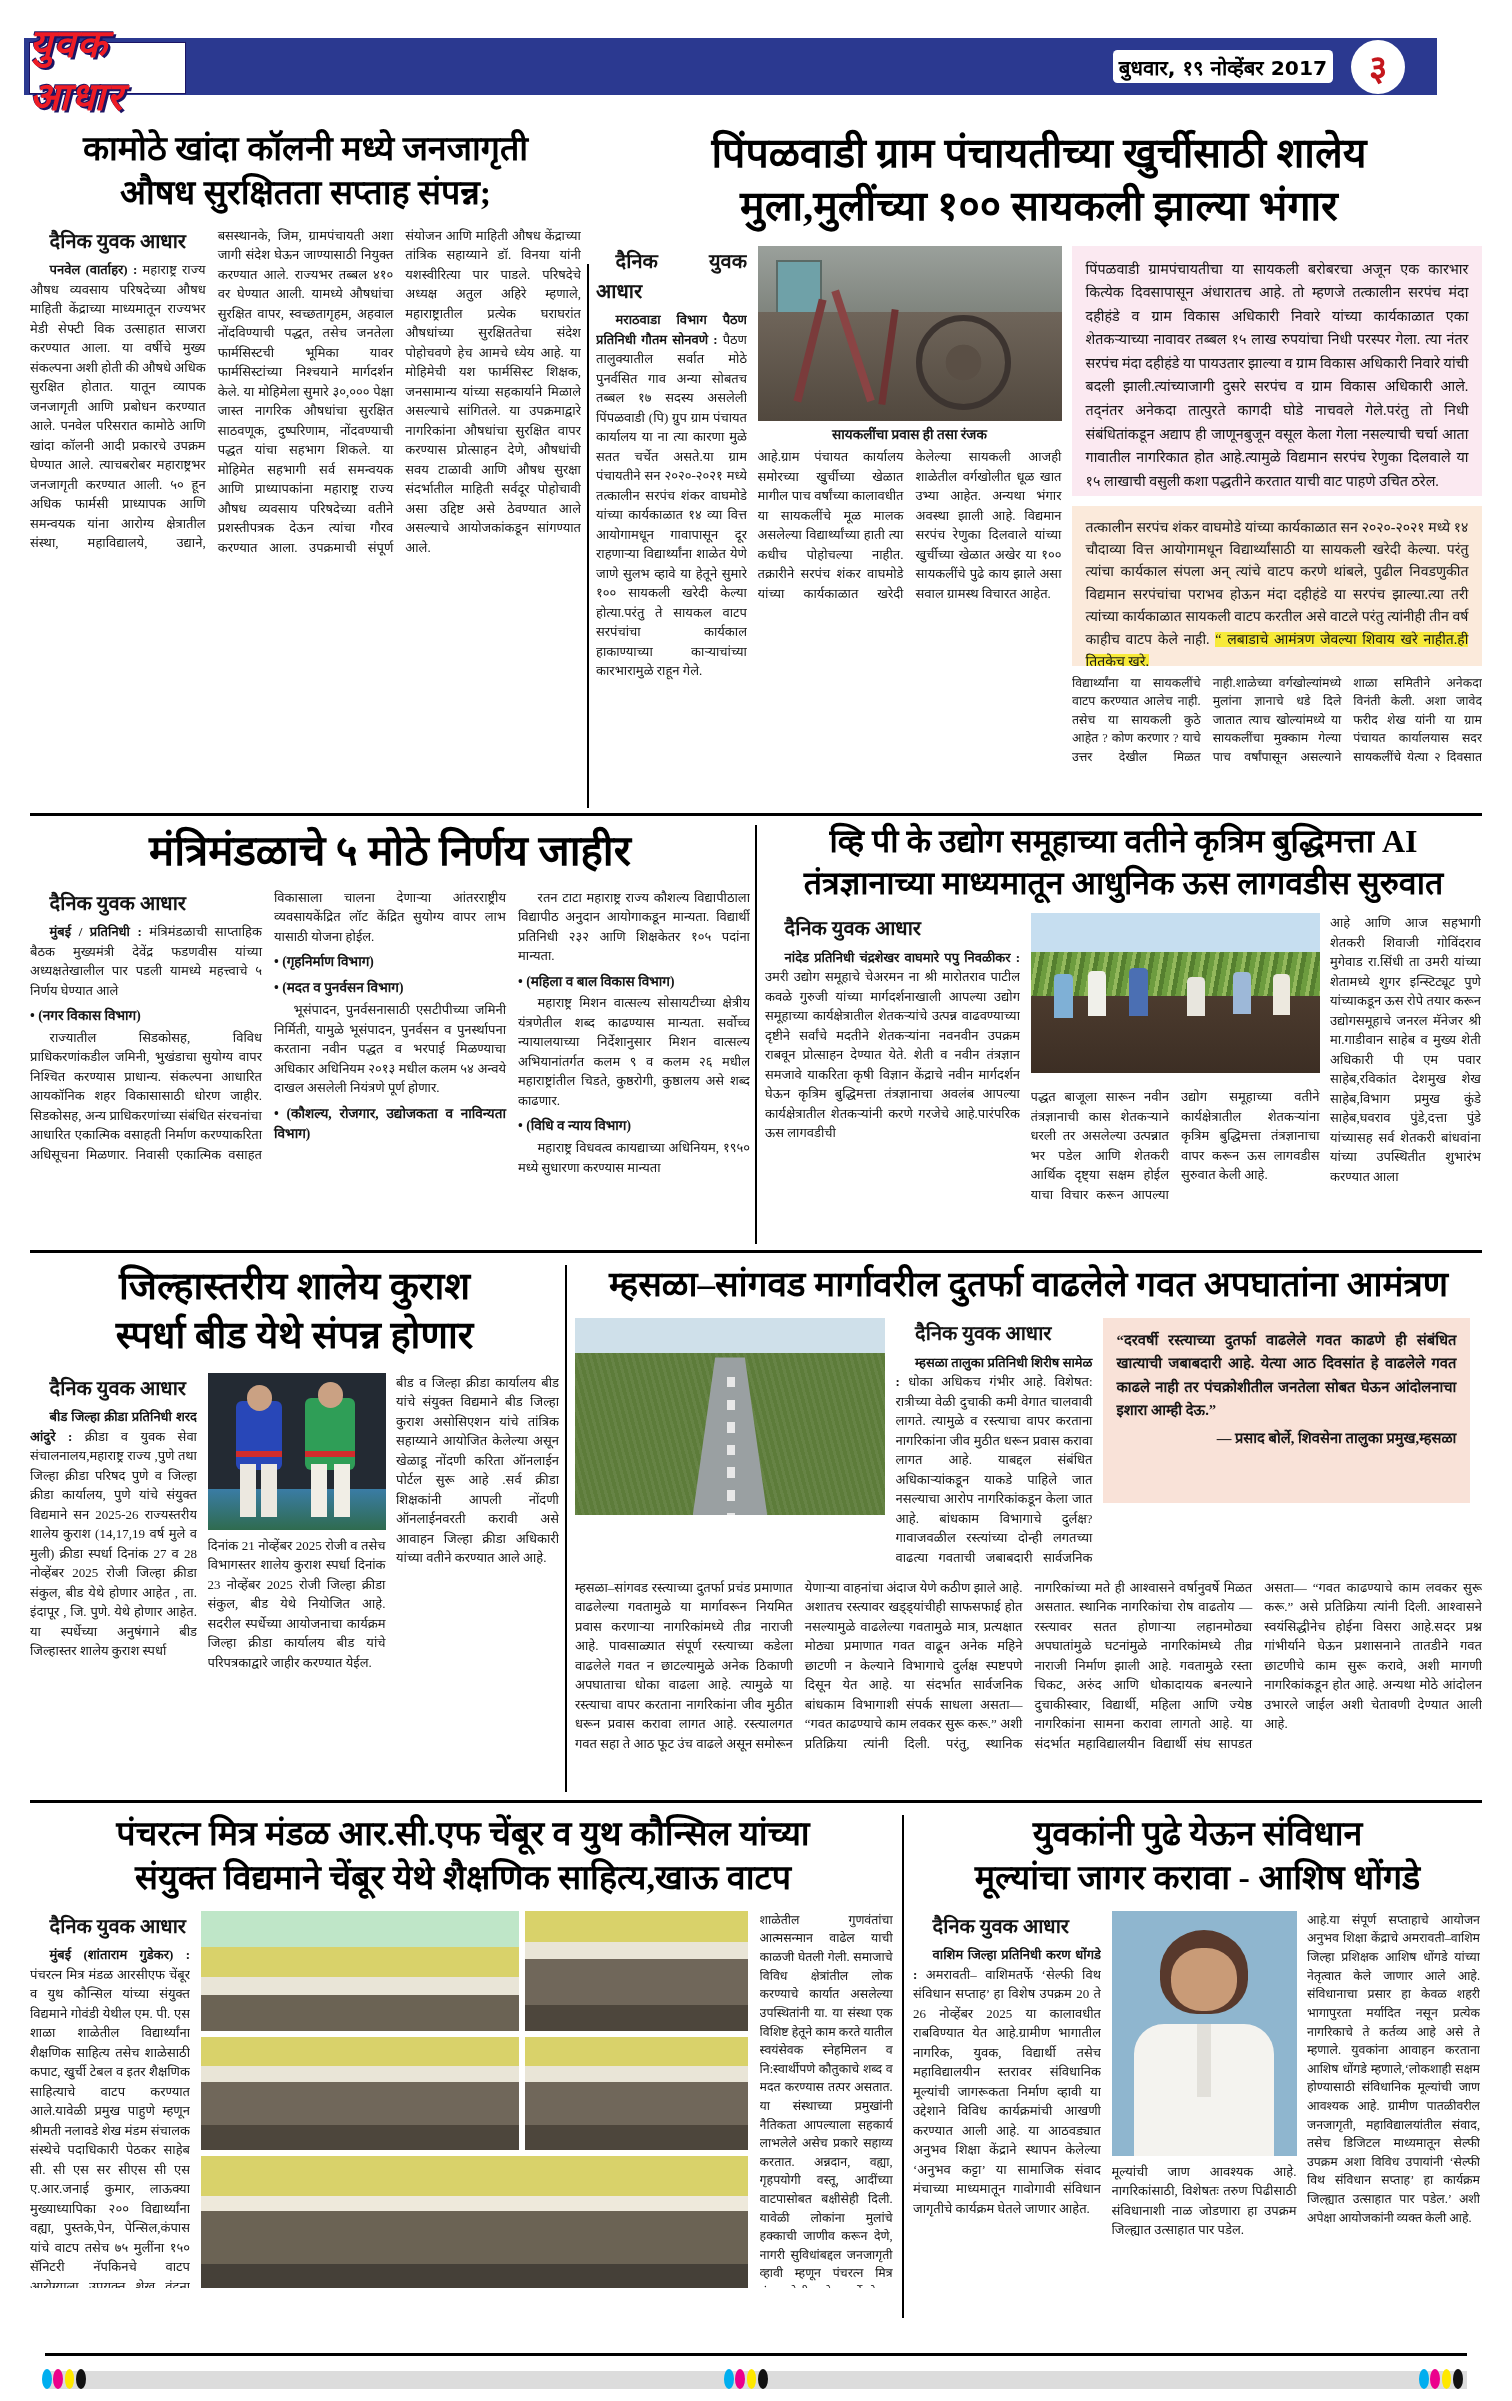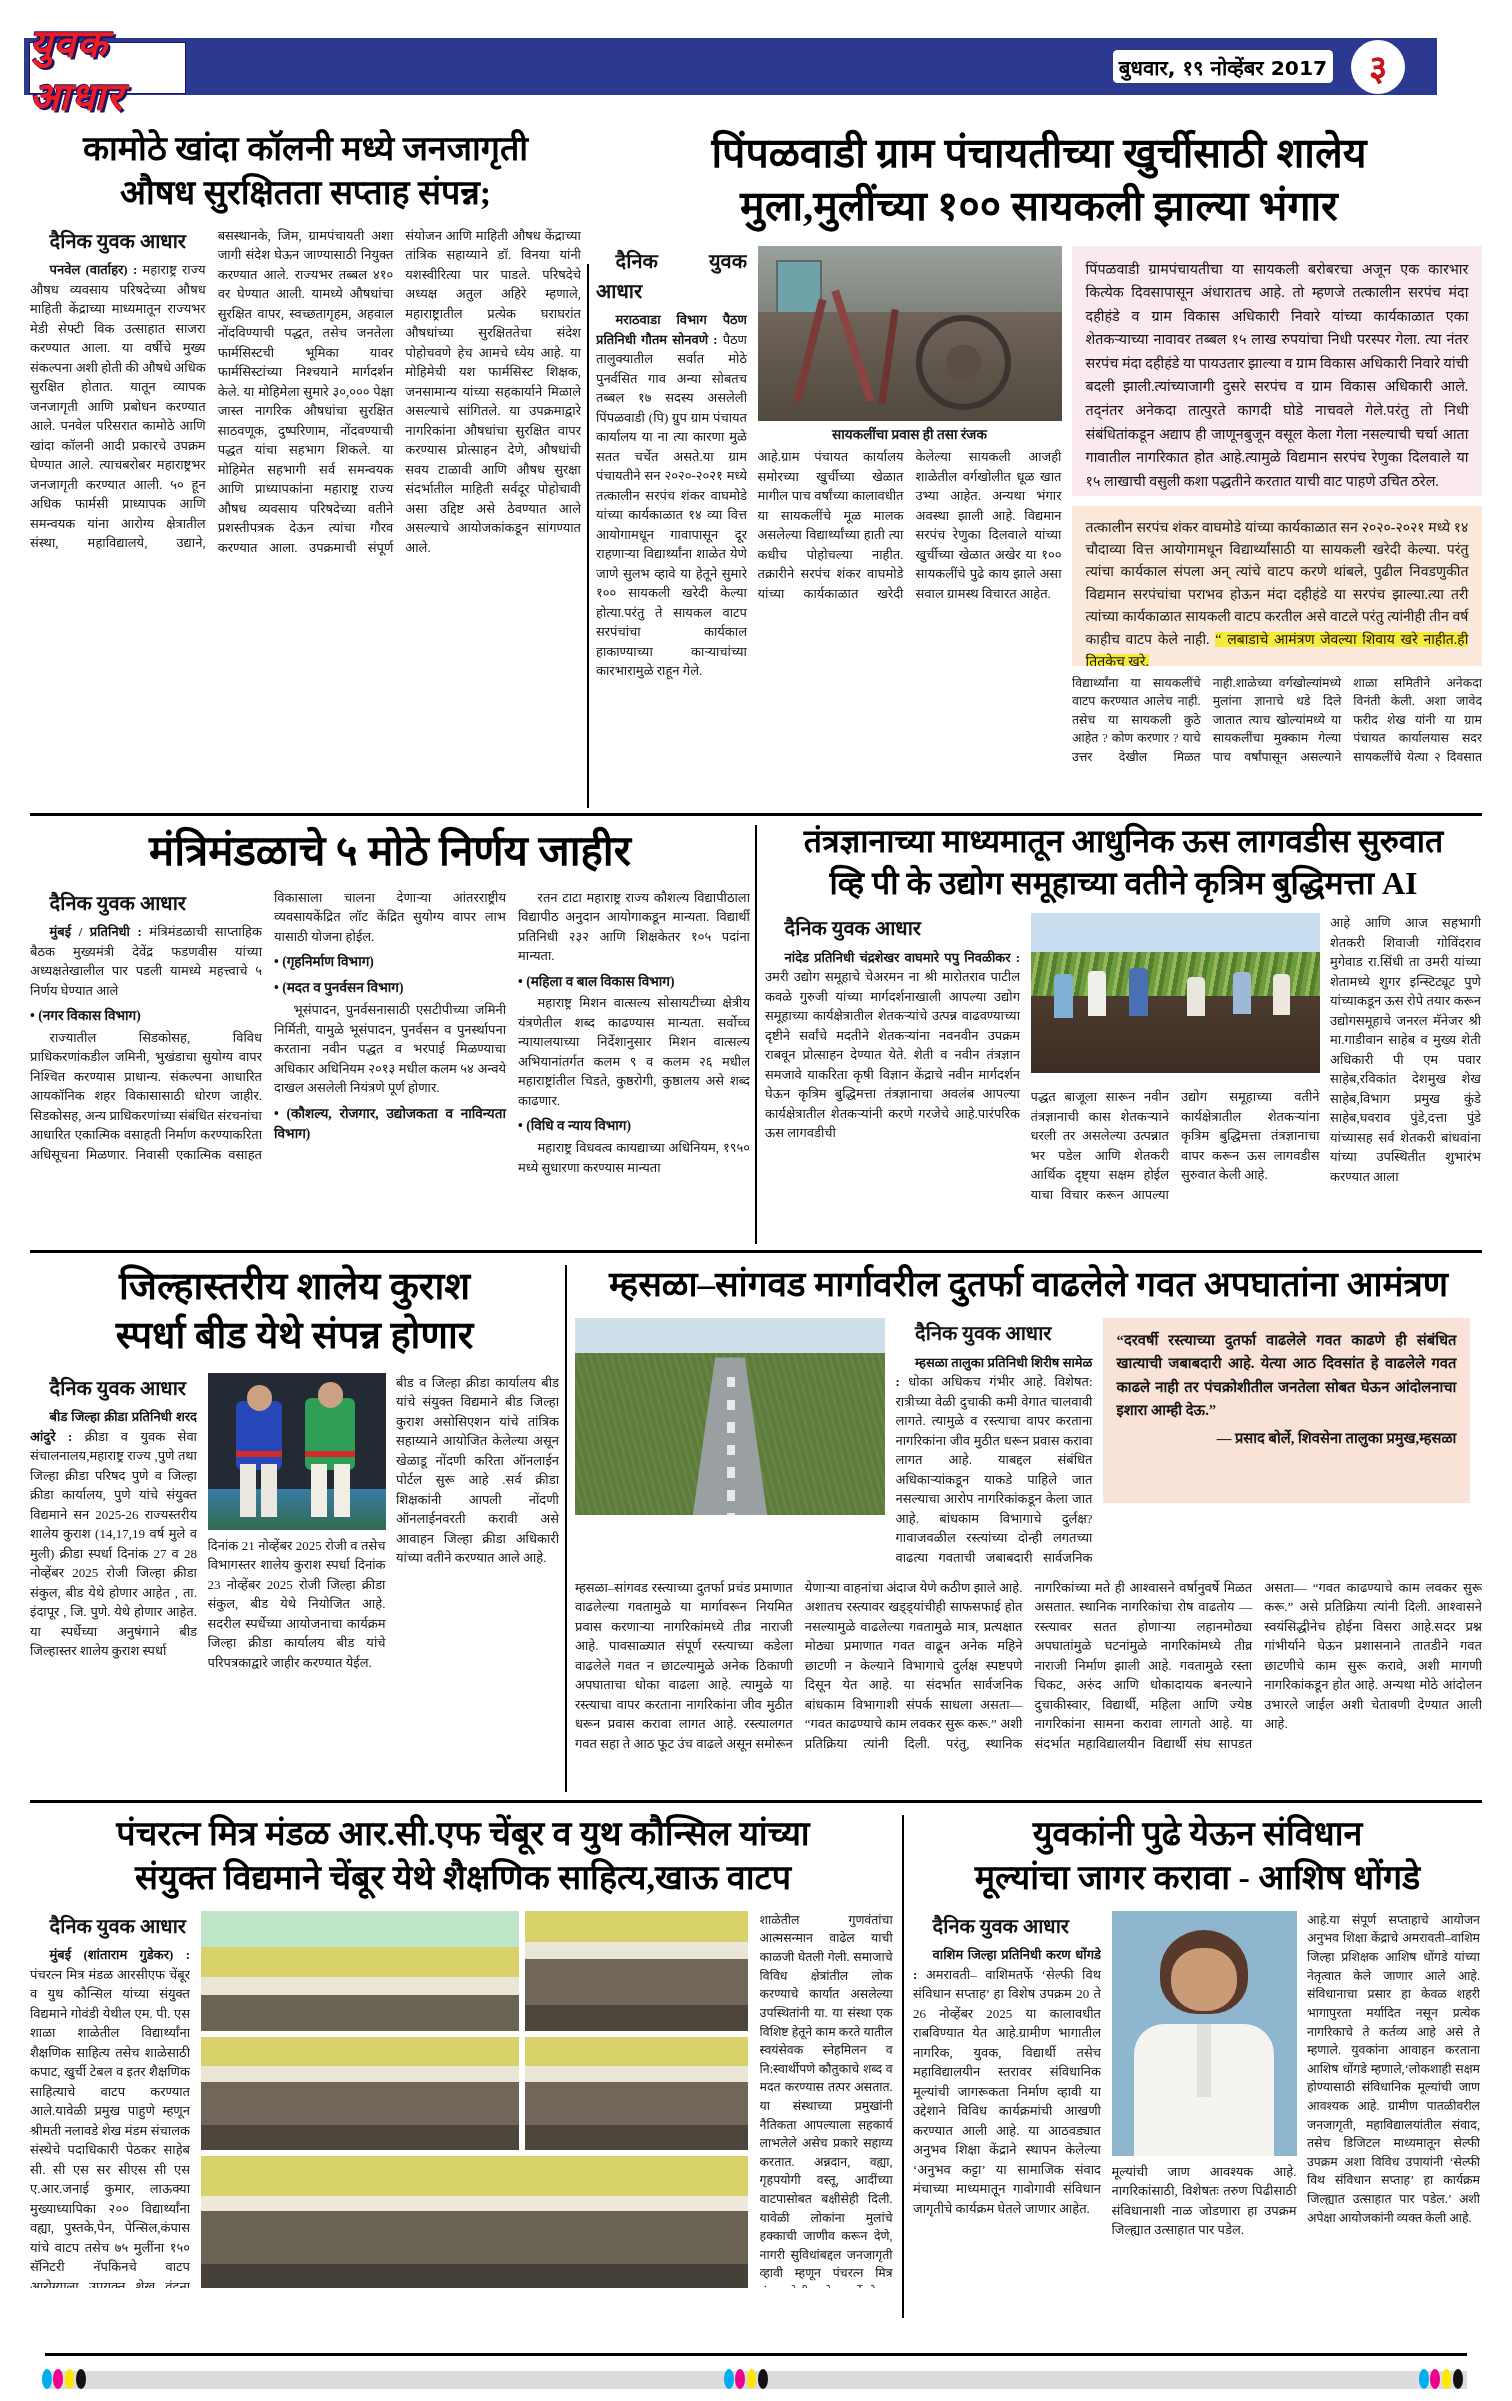--- a/index.html
+++ b/index.html
@@ -130,22 +130,22 @@
     <div class="sec-title">• (महिला व बाल विकास विभाग)</div>
     <p>महाराष्ट्र मिशन वात्सल्य सोसायटीच्या क्षेत्रीय यंत्रणेतील शब्द काढण्यास मान्यता. सर्वोच्च न्यायालयाच्या निर्देशानुसार मिशन वात्सल्य अभियानांतर्गत कलम ९ व कलम २६ मधील महाराष्ट्रांतील चिडते, कुष्ठरोगी, कुष्ठालय असे शब्द काढणार.</p>
     <div class="sec-title">• (विधि व न्याय विभाग)</div>
     <p>महाराष्ट्र विधवत्व कायद्याच्या अधिनियम, १९५० मध्ये सुधारणा करण्यास मान्यता</p>
   </div>
 </div>
 <div class="abs vrule" style="left:755px;top:825px;height:419px;"></div>
 
 <div class="abs" style="left:765px;top:821px;width:717px;height:426px;">
   <div class="headline" style="font-size:32px;">
+    <div>व्हि पी के उद्योग समूहाच्या वतीने कृत्रिम बुद्धिमत्ता AI</div>
     <div>तंत्रज्ञानाच्या माध्यमातून आधुनिक ऊस लागवडीस सुरुवात</div>
-    <div>व्हि पी के उद्योग समूहाच्या वतीने कृत्रिम बुद्धिमत्ता AI</div>
   </div>
   <div class="flexrow" style="margin-top:9px;gap:10.5px;">
     <div class="body-text clip" style="width:255px;height:325px;">
       <p class="byline">दैनिक युवक आधार</p>
       <p><b>नांदेड प्रतिनिधी चंद्रशेखर वाघमारे पपु निवळीकर :</b>
          <span>उमरी उद्योग समूहाचे चेअरमन ना श्री मारोतराव पाटील कवळे गुरुजी यांच्या मार्गदर्शनाखाली आपल्या उद्योग समूहाच्या कार्यक्षेत्रातील शेतकऱ्यांचे उत्पन्न वाढवण्याच्या दृष्टीने सर्वांचे मदतीने शेतकऱ्यांना नवनवीन उपक्रम राबवून प्रोत्साहन देण्यात येते. शेती व नवीन तंत्रज्ञान समजावे याकरिता कृषी विज्ञान केंद्राचे नवीन मार्गदर्शन घेऊन कृत्रिम बुद्धिमत्ता तंत्रज्ञानाचा अवलंब आपल्या कार्यक्षेत्रातील शेतकऱ्यांनी करणे गरजेचे आहे.पारंपरिक ऊस लागवडीची</span></p>
     </div>
     <div style="width:289px;">
       <div class="photo" style="width:100%;height:160px;">
         <div class="abs" style="left:0;top:0;width:100%;height:34%;background:#c6def0;"></div>

